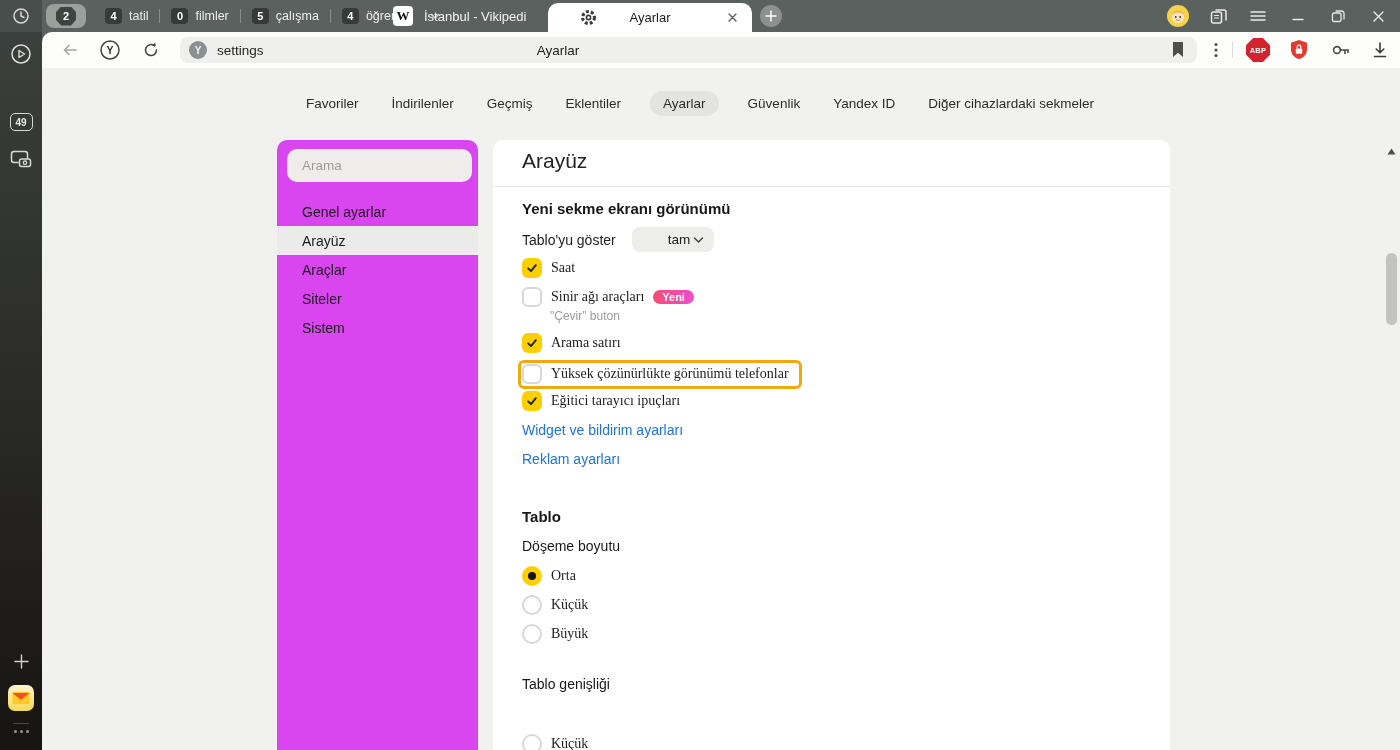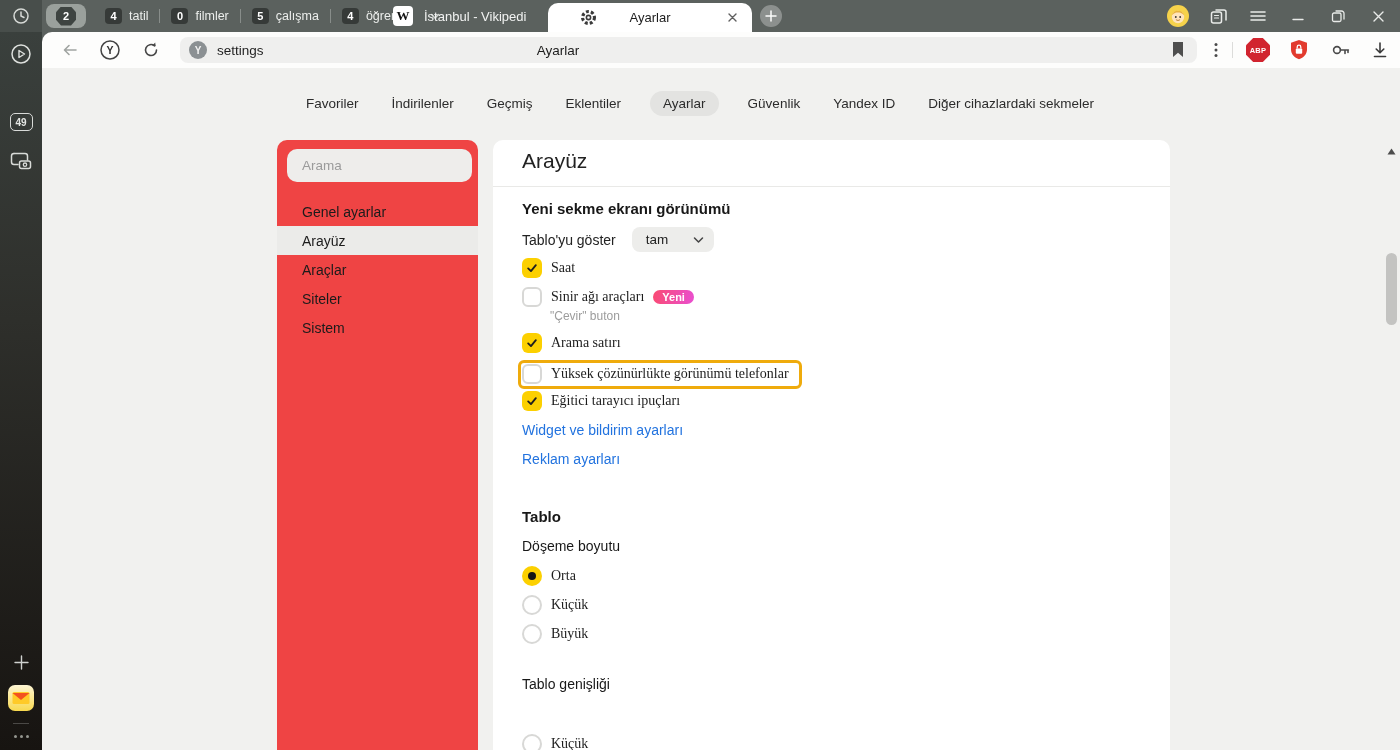--- a/index.html
+++ b/index.html
@@ -42,50 +42,50 @@
   .favicon { position:absolute; left:9px; top:4px; width:18px; height:18px; border-radius:50%; background:#8b9093; color:#f2f2f2; font-size:10px; font-weight:bold; display:flex; align-items:center; justify-content:center; }
   .urltext { position:absolute; left:37px; top:0; height:26px; display:flex; align-items:center; font-size:13.5px; color:#1f1f1f; }
   .pagetitle { position:absolute; left:378px; top:0; height:26px; display:flex; align-items:center; transform:translateX(-50%); font-size:13.5px; color:#1c1c1c; }
   .bookmark { position:absolute; right:12px; top:4px; }
   .t-divider { position:absolute; left:1190px; top:10px; width:1px; height:16px; background:#dcdcda; }
   .abp { position:absolute; left:1204px; top:6px; width:24px; height:24px; background:#d1242f; color:#fff; font-size:7.5px; font-weight:bold; letter-spacing:0.3px; display:flex; align-items:center; justify-content:center;
     clip-path:polygon(30% 0,70% 0,100% 30%,100% 70%,70% 100%,30% 100%,0 70%,0 30%);text-align:center; }
 
   
   .sidebar { position:absolute; left:0; top:32px; width:42px; bottom:0; background:linear-gradient(180deg,#3a403d 0%,#2e2f2b 40%,#171411 100%); z-index:3; }
-  .side-ic { position:absolute; left:0; width:42px; display:flex; align-items:flex-end; justify-content:center; }
+  .side-ic { position:absolute; left:0; width:42px; display:flex; align-items:flex-start; justify-content:center; }
   .badge49 { width:23px; height:18px; border:1.6px solid #d8dad8; border-radius:5px; color:#e3e5e3; font-size:10px; font-weight:bold; display:flex; align-items:center; justify-content:center; }
   .mail-ico { width:26px; height:26px; border-radius:7px; background:linear-gradient(180deg,#fdf5d4,#f8d94e); display:flex; align-items:center; justify-content:center; }
   .side-div { position:absolute; left:13px; width:16px; height:1px; background:rgba(255,255,255,0.22); }
   .dots3 { display:flex; gap:3px; }
   .dots3 i { width:3px; height:3px; border-radius:50%; background:#94968f; }
 
   
   .content { position:absolute; left:42px; top:68px; right:0; bottom:0; background:#f1f1ef; }
   .navtabs { position:absolute; left:0; right:42px; top:22px; height:26px; display:flex; align-items:center; justify-content:center; gap:25px; }
   .navtab { font-size:13.5px; color:#2c2c2c; padding:5px 4px; white-space:nowrap; }
   .navtab.active { background:#e3e3e1; border-radius:14px; padding:5px 13px; }
 
-  .snav { position:absolute; left:235px; top:72px; width:201px; bottom:0; background:#ef4444; border-radius:10px 10px 0 0; }
+  .snav { position:absolute; left:235px; top:72px; width:201px; bottom:0; background:#d946ef; border-radius:10px 10px 0 0; }
   .search-box { position:absolute; left:10px; top:9px; width:185px; height:33px; }
   .search-box input { width:100%; height:100%; background:#eeedeb; border:none; outline:none; border-radius:10px; padding:0 15px; font-size:13.5px; color:#333; font-family:inherit; }
   .search-box input::placeholder { color:#9b9b9b; }
   .snav-items { position:absolute; left:0; right:0; top:57px; }
   .snav-item { height:29px; display:flex; align-items:center; padding-left:25px; font-size:14px; color:#1b1b1b; }
   .snav-item.active { background:#ebebe9; }
 
   .panel { position:absolute; left:451px; top:72px; width:677px; bottom:0; background:#fff; border-radius:10px 10px 0 0; overflow:hidden; }
   .p-h1 { position:absolute; left:29px; top:9px; font-size:21px; color:#222; font-weight:400; }
   .p-div { position:absolute; left:0; right:0; top:46px; height:1px; background:#e9e9e7; }
   .sec-title { position:absolute; left:29px; font-size:15px; font-weight:bold; color:#181818; }
   .sub-title { position:absolute; left:29px; font-size:14px; font-weight:normal; color:#181818; }
   .trow { position:absolute; left:29px; top:87px; height:25px; display:flex; align-items:center; gap:16px; }
   .trow .tlabel { font-size:14px; color:#222; }
   .selectpill { width:82px; height:25px; background:#ededeb; border-radius:8px; display:flex; align-items:center; padding:0 10px 0 14px; justify-content:space-between; }
-  .selectpill .val { font-size:13.5px; color:#222; }
+  .selectpill .val { font-size:13.5px; color:#222;margin-left:22px; }
 
   .crow { position:absolute; left:29px; height:24px; display:flex; align-items:center; gap:9px; }
   .crow .clabel { font-size:14px; color:#1c1c1c; white-space:nowrap;font-family:Liberation Serif, serif; }
   .cb { width:20px; height:20px; border-radius:6px; flex:none; display:flex; align-items:center; justify-content:center; }
   .cb.on { background:#fcd000; }
   .cb.off { background:#fff; border:2px solid #d8d8d6; }
   .rb { width:20px; height:20px; border-radius:50%; flex:none; position:relative; }
   .rb.on { background:#fcd000; }
   .rb.on::after { content:""; position:absolute; left:6px; top:6px; width:8px; height:8px; border-radius:50%; background:#151515; }
   .rb.off { background:#fff; border:2px solid #d8d8d6; }

